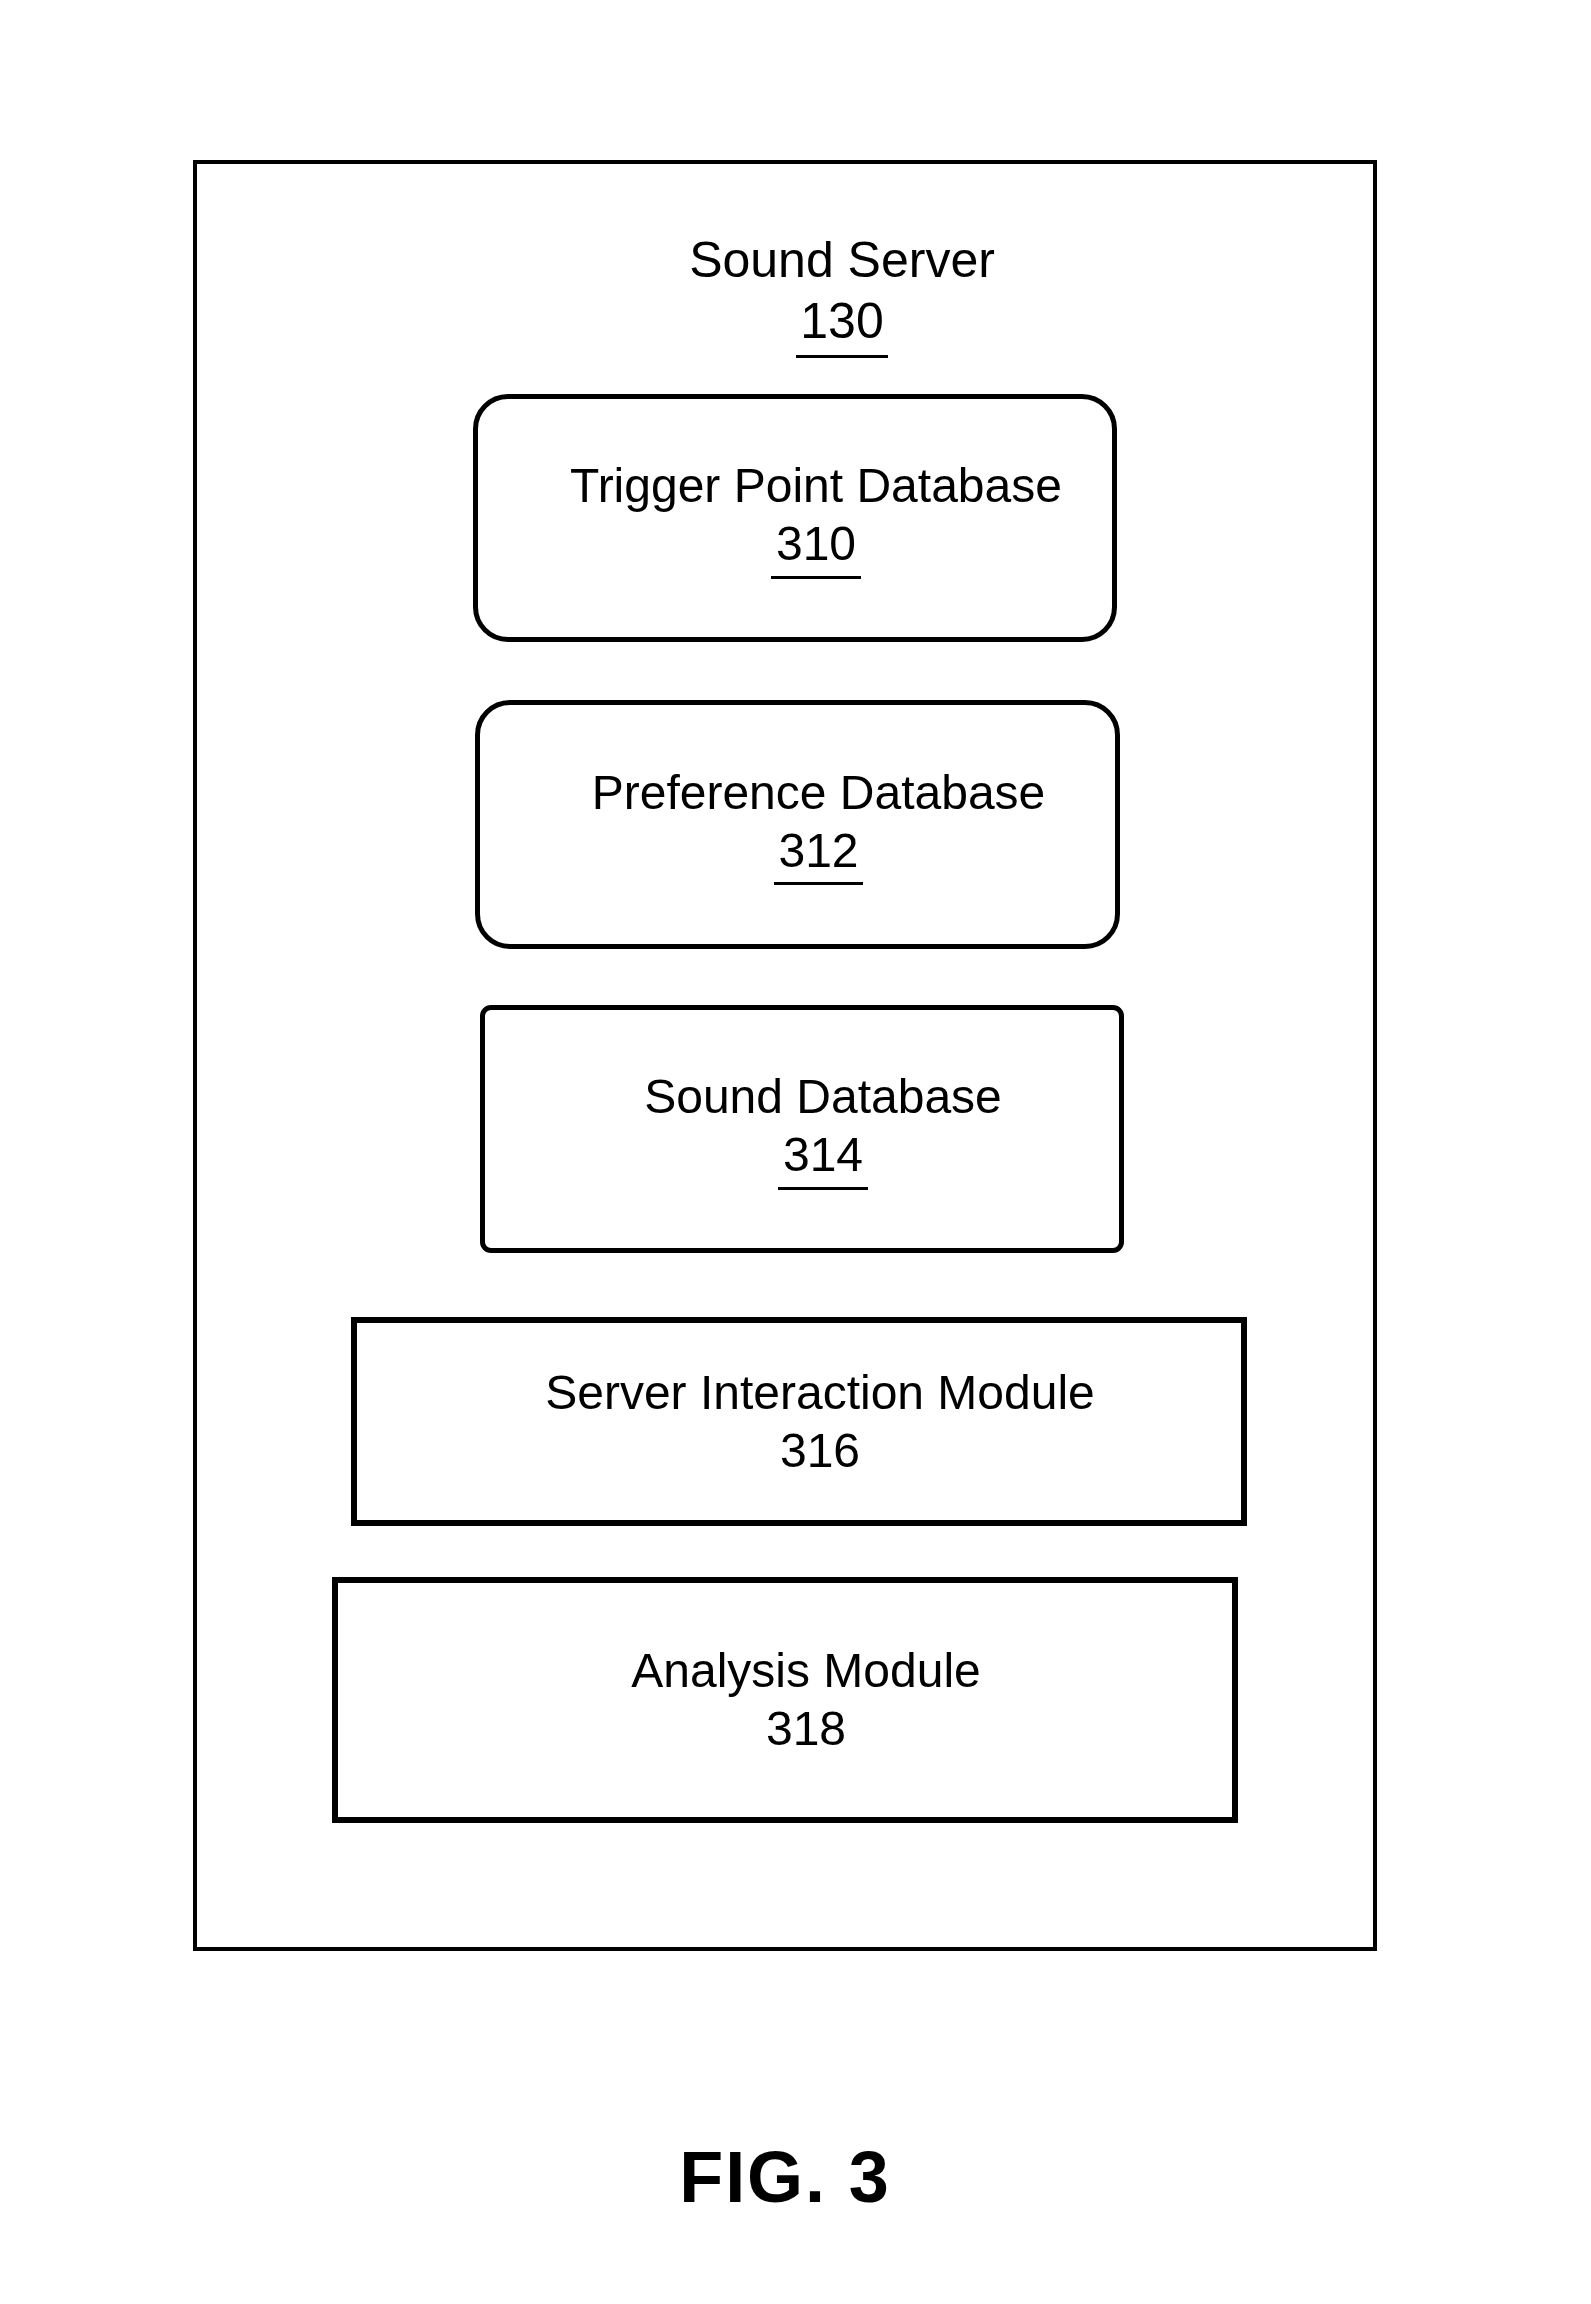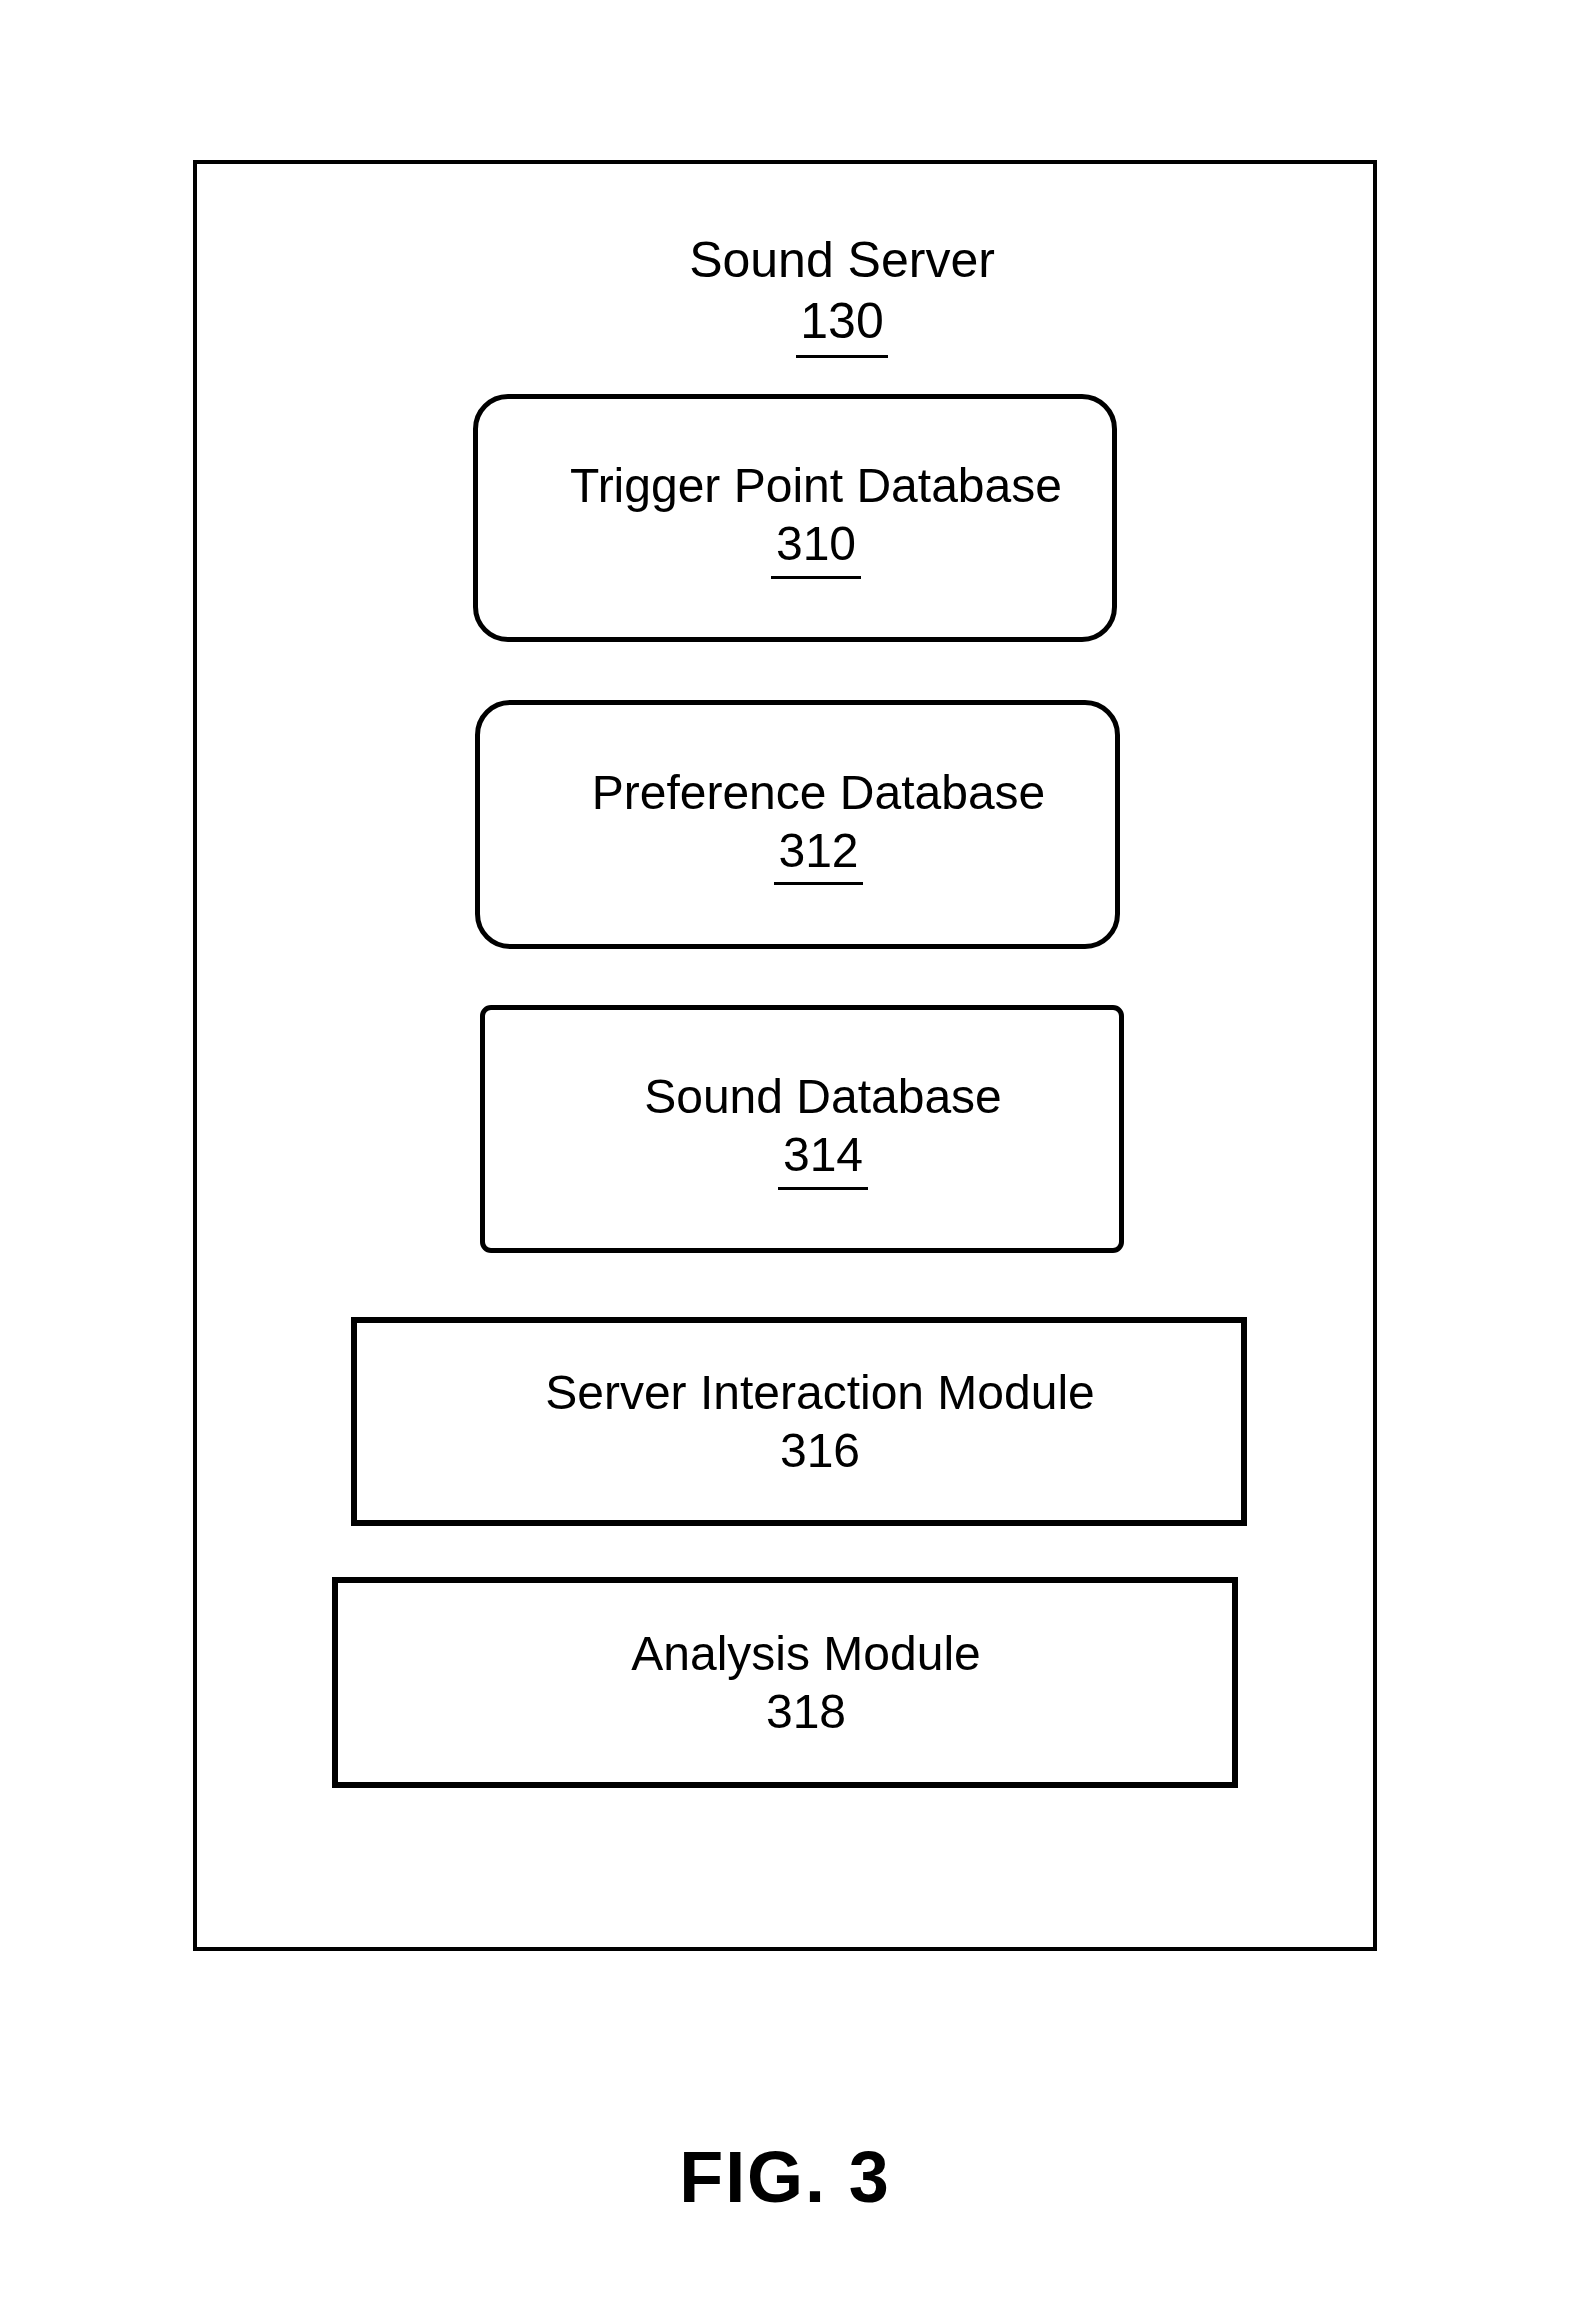--- a/index.html
+++ b/index.html
@@ -102,21 +102,21 @@
   <div class="node rounded" style="left:480px; top:1005px; width:644px; height:248px;border-radius:11px;">
     <div>Sound Database</div>
     <div><span class="underlined">314</span></div>
   </div>
 
   <div class="node sharp" style="left:351px; top:1317px; width:896px; height:209px;">
     <div>Server Interaction Module</div>
     <div><span class="plain-num">316</span></div>
   </div>
 
-  <div class="node sharp" style="left:332px; top:1577px; width:906px; height:211px;">
+  <div class="node sharp" style="left:332px; top:1577px; width:906px; height:246px;">
     <div>Analysis Module</div>
     <div><span class="plain-num">318</span></div>
   </div>
 
   <div class="caption">FIG. 3</div>
 
 </div>
 
 
 </body></html>

